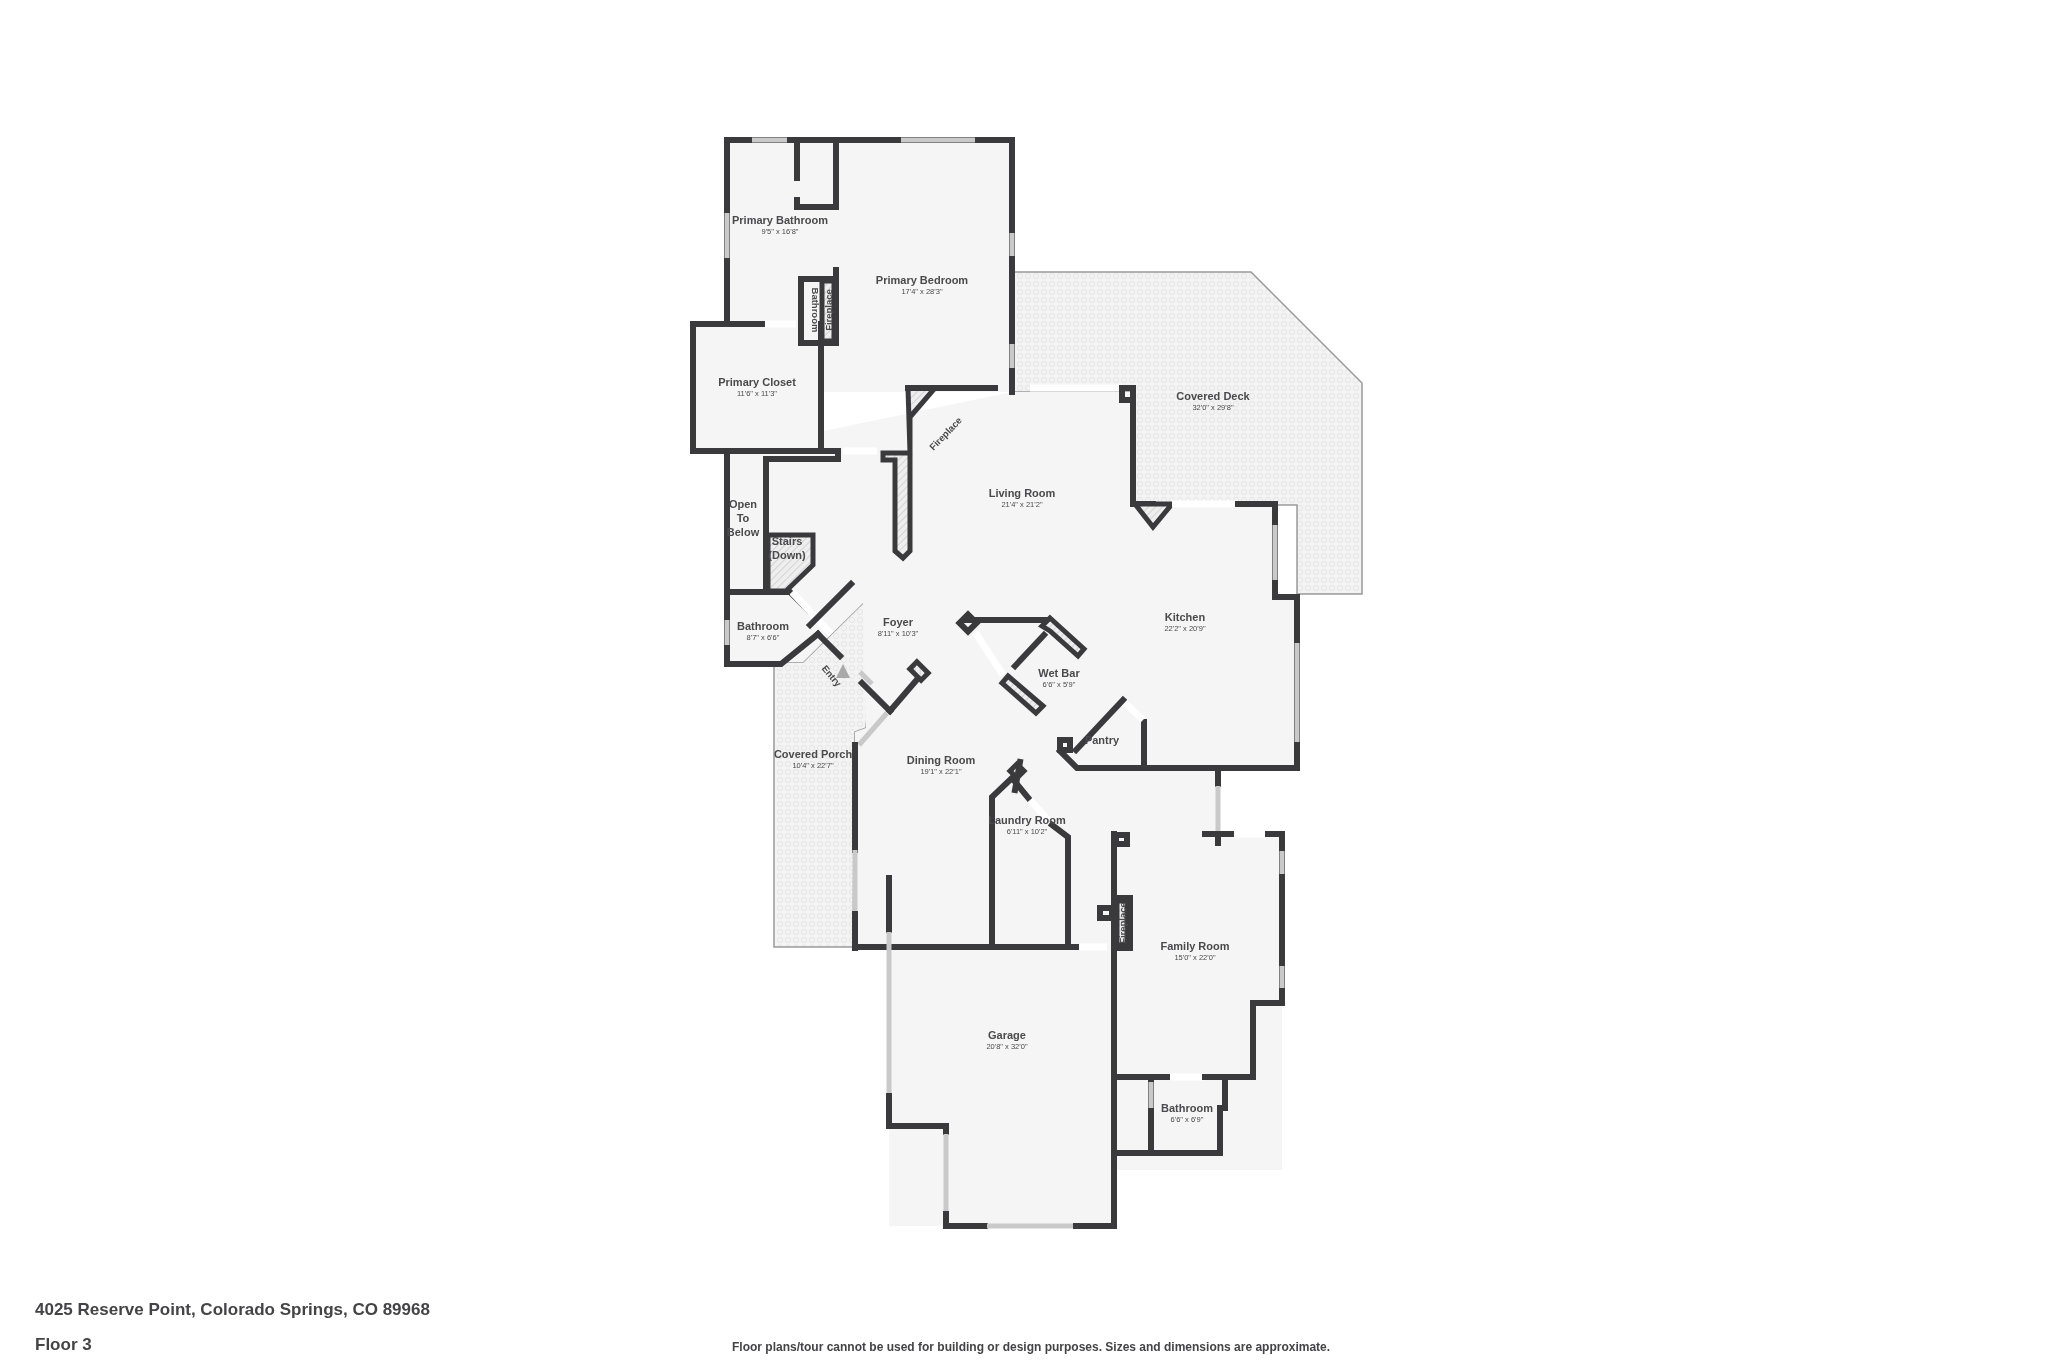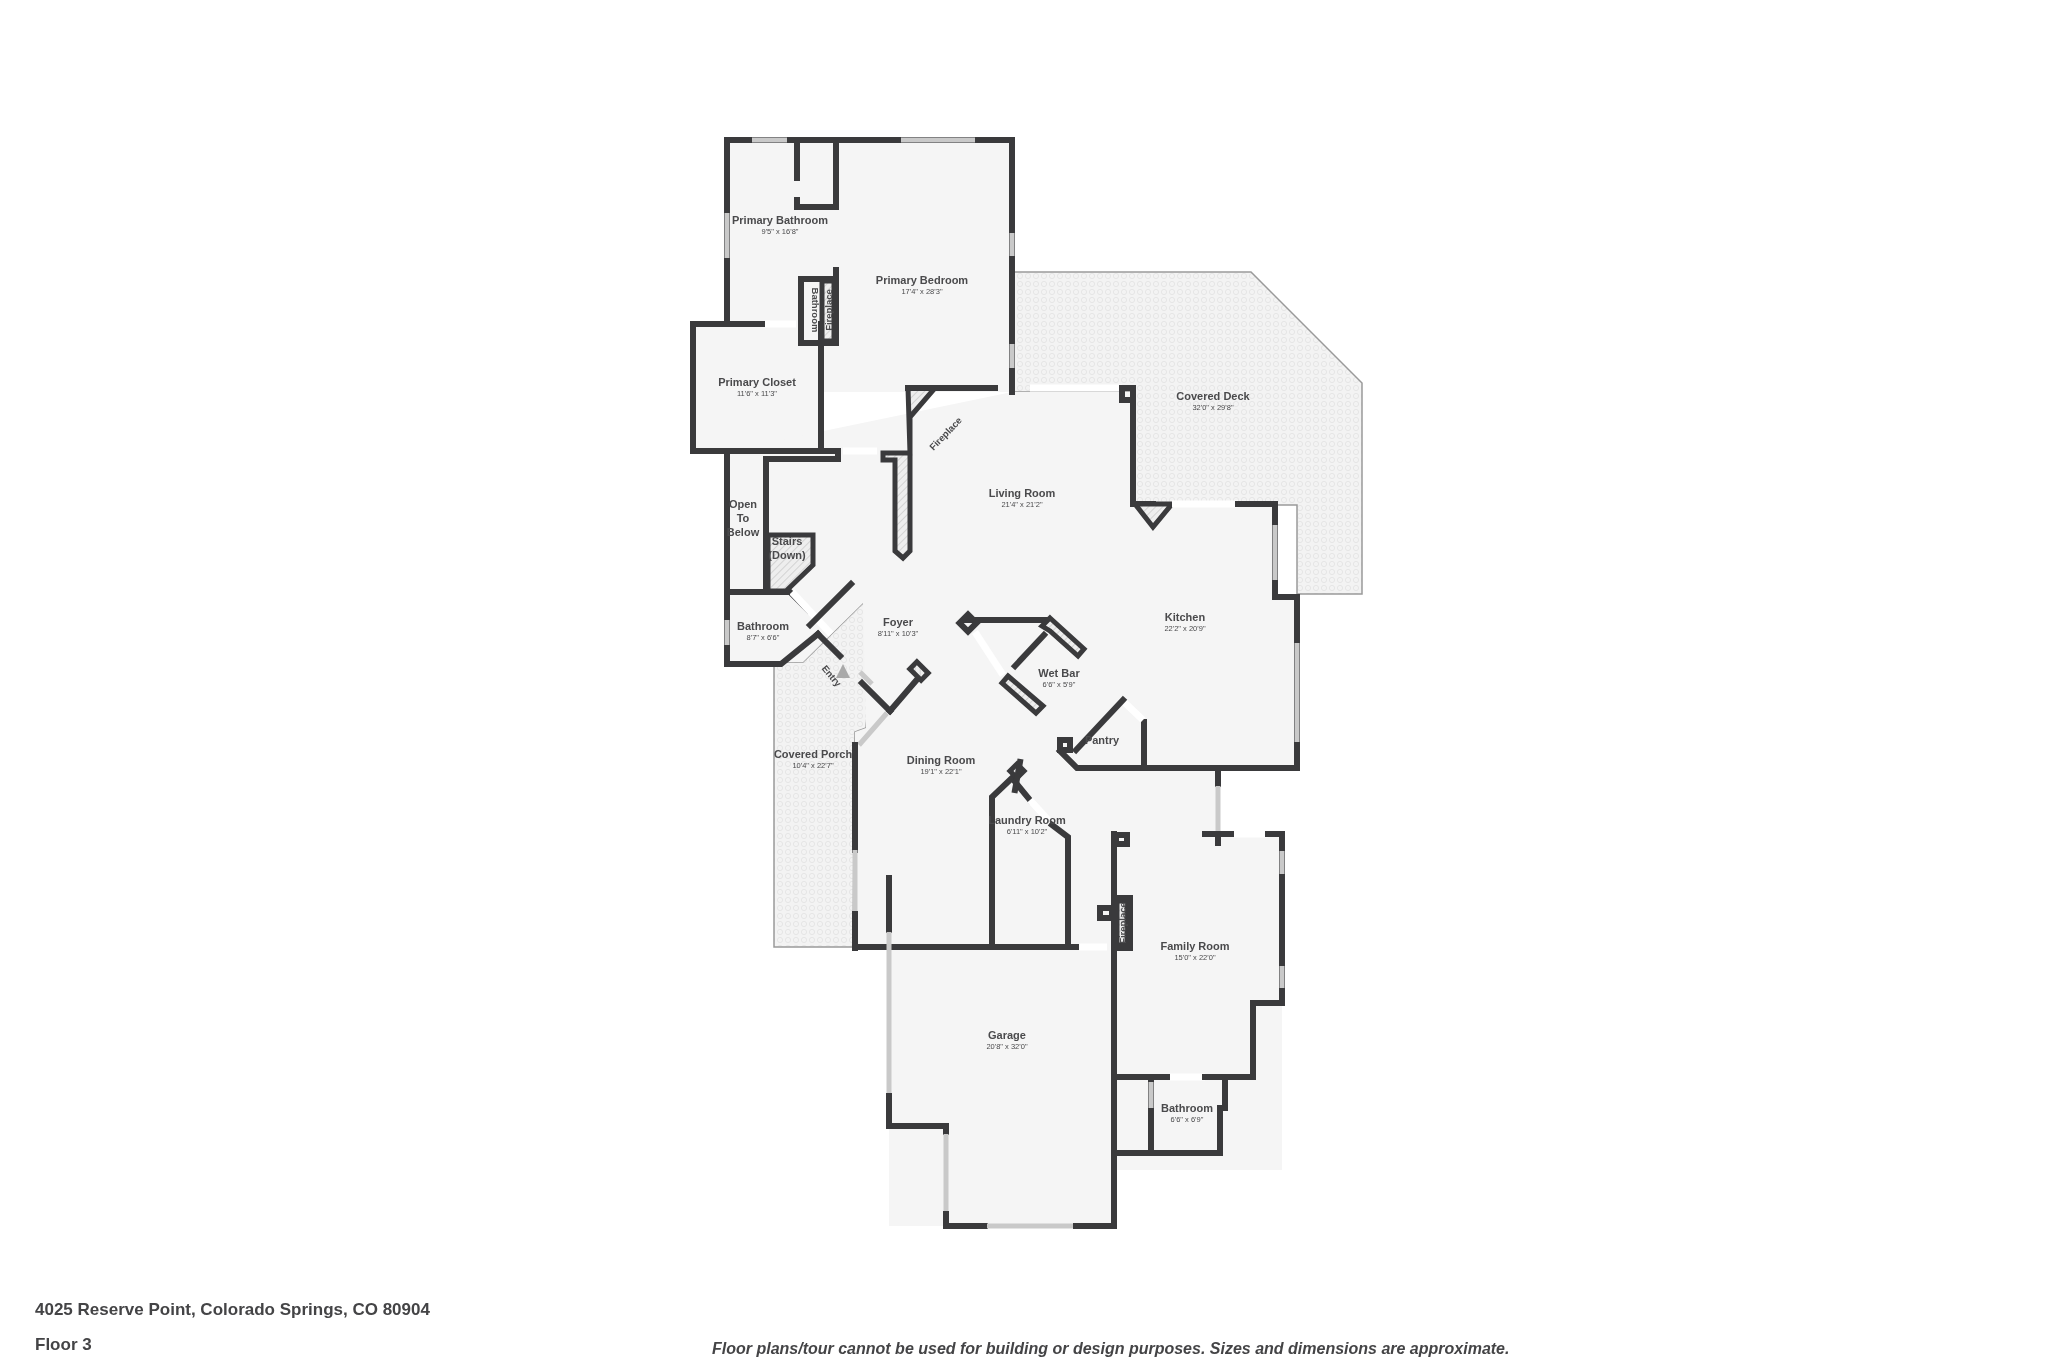--- a/index.html
+++ b/index.html
@@ -10,21 +10,21 @@
   .room { fill:#f5f5f5; }
   .porch { fill:url(#dots); stroke:#9a9a9a; stroke-width:1.5; }
   .hatch { fill:url(#hatch); stroke:#3a3a3c; stroke-width:5; }
   .win { stroke:#c9c9c9; stroke-width:5; }
   .door { stroke:#ffffff; stroke-width:7; }
   .lbl { font-weight:bold; fill:#4a4a4c; font-size:11px; text-anchor:middle; font-family:"Liberation Sans", sans-serif; }
   .dim { fill:#4a4a4c; font-size:7.5px; text-anchor:middle; font-family:"Liberation Sans", sans-serif; }
   .footer { position:absolute; color:#444446; font-weight:bold; font-family:"Liberation Sans", sans-serif; }
   #address { left:35px; top:1300px; font-size:17px; }
   #floor { left:35px; top:1335px; font-size:17px; }
-  #disclaimer { left:712px; top:1340px; font-size:16px;font-style:italic; }
+  #disclaimer { left:732px; top:1340px; font-size:12px; }
 </style>
 </head>
 <body>
 
 <svg id="plan" viewBox="0 0 2048 1365" xmlns="http://www.w3.org/2000/svg">
   <defs>
     <pattern id="dots" width="8" height="8" patternUnits="userSpaceOnUse">
       <rect width="8" height="8" fill="#f3f3f3"></rect>
       <circle cx="4" cy="4" r="2.6" fill="none" stroke="#e2e2e2" stroke-width="0.8"></circle>
     </pattern>
@@ -229,15 +229,15 @@
       <text class="lbl" x="1007" y="1039">Garage</text>
       <text class="dim" x="1007" y="1049">20'8" x 32'0"</text>
     </g>
     <g>
       <text class="lbl" x="1187" y="1112">Bathroom</text>
       <text class="dim" x="1187" y="1122">6'6" x 6'9"</text>
     </g>
   </g>
 </svg>
 
-<div class="footer" id="address">4025 Reserve Point, Colorado Springs, CO 80904</div>
+<div class="footer" id="address">4025 Reserve Point, Colorado Springs, CO 89968</div>
 <div class="footer" id="floor">Floor 3</div>
 <div class="footer" id="disclaimer">Floor plans/tour cannot be used for building or design purposes. Sizes and dimensions are approximate.</div>
 
 </body></html>

